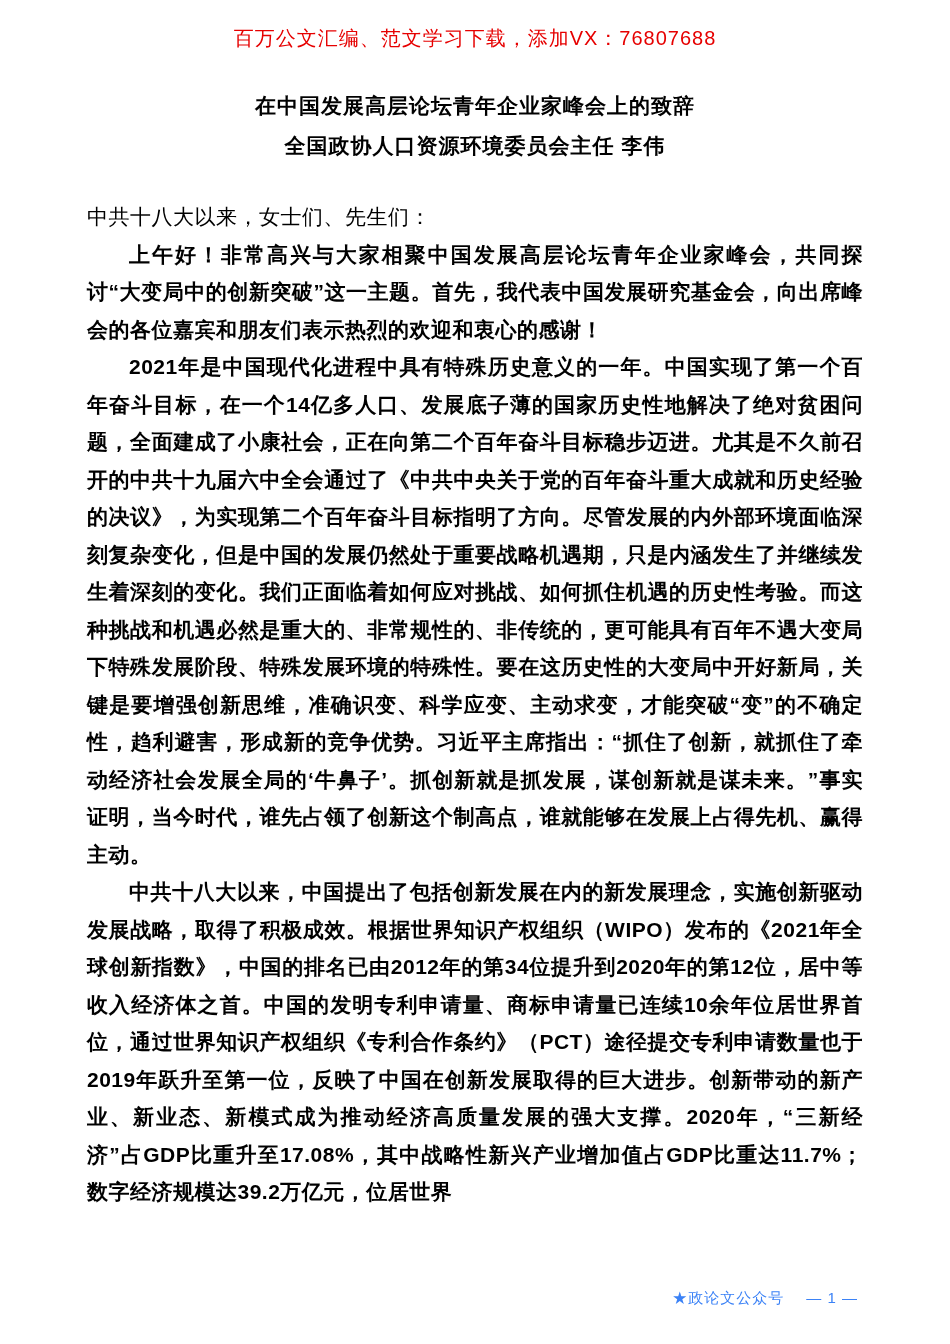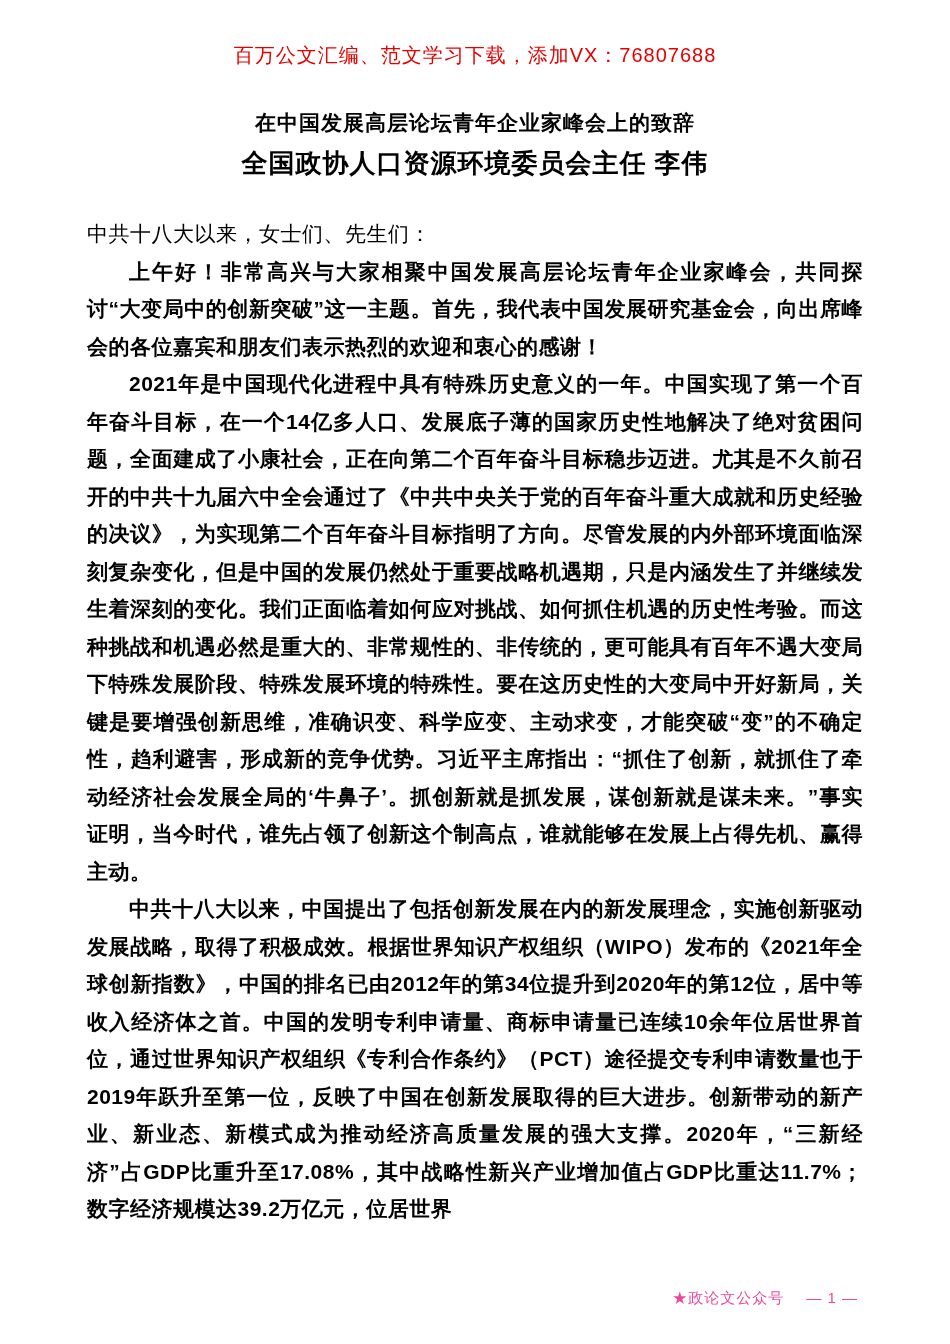--- a/index.html
+++ b/index.html
@@ -12,39 +12,39 @@
     position: relative;
     overflow: hidden;
   }
   .page {
     width: 950px;
     height: 1344px;
     background: #ffffff;
     position: relative;
   }
   .notice {
-    padding-top: 42px;
+    padding-top: 25px;
     text-align: center;
     color: #e60000;
     font-size: 20px;
     letter-spacing: 1px;
     font-weight: 400;
   }
   .title-block {
     margin-top: 34px;
     text-align: center;
   }
   .doc-title {
     font-size: 21px;
     font-weight: 700;
     line-height: 40px;
     letter-spacing: 1px;
   }
   .doc-author {
-    font-size: 26px;
+    font-size: 21px;
     font-weight: 700;
     line-height: 40px;
     letter-spacing: 1px;
   }
   .doc-date {
     font-size: 22px;
     font-weight: 400;
     line-height: 44px;
     letter-spacing: 1px;
   }
@@ -61,21 +61,21 @@
   }
   .para {
     text-indent: 2em;
     font-weight: bold;
   }
   .footer {
     position: absolute;
     right: 92px;
     bottom: 36px;
     font-size: 15px;
-    color: #ec4899;
+    color: #3b82f6;
     display: flex;
     align-items: baseline;
     gap: 22px;
     letter-spacing: 1px;
   }
 </style>
 </head>
 <body>
 
 <div class="page">

